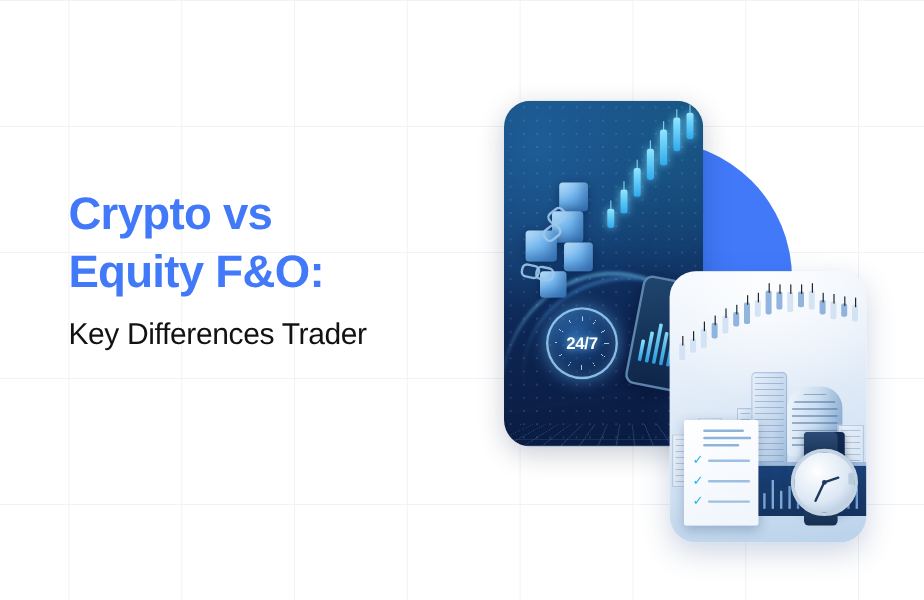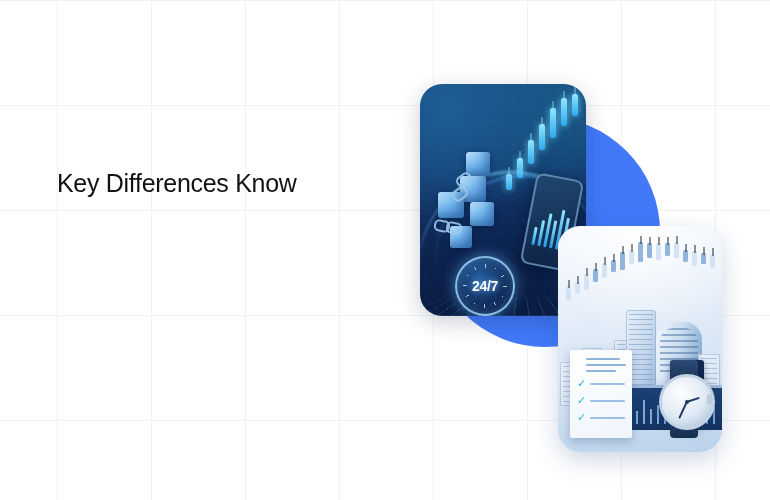--- a/index.html
+++ b/index.html
@@ -72,21 +72,21 @@
     position: absolute;
     border-radius: 22px;
     overflow: hidden;
   }
 
   
   #card-crypto {
     left: 420px;
     top: 84px;
     width: 166px;
-    height: 232px;
+    height: 288px;
     background:
       radial-gradient(120% 90% at 18% 12%, #1d5d96 0%, rgba(29,93,150,0) 55%),
       radial-gradient(100% 80% at 85% 8%, #195888 0%, rgba(25,88,136,0) 60%),
       linear-gradient(175deg, #1b4f82 0%, #12386b 38%, #0d2552 66%, #0a1a3e 100%);
     box-shadow: 0 6px 22px rgba(10,26,62,0.22);
   }
   .dotmesh {
     position: absolute;
     inset: 0;
     background-image: radial-gradient(rgba(140,200,255,0.35) 0.8px, transparent 0.9px);
@@ -420,22 +420,26 @@
   }
 </style>
 </head>
 <body>
 
 <div id="stage">
 
   <div class="grid-layer"></div>
 
   <div class="copy">
+    <h1 class="headline">
+      <span class="line">Crypto vs</span>
+      <span class="line">Equity F&amp;O:</span>
+    </h1>
     <p class="subhead">
-      <span class="line">Key Differences Know</span>
+      <span class="line">Key Differences Trader</span>
     </p>
   </div>
 
   <div class="blue-circle"></div>
 
   <div class="art-card" id="card-crypto">
     <div class="dotmesh"></div>
     <div class="floor-grid"></div>
 
     <div style="position:absolute; left:86px; top:8px; width:80px; height:120px;">

